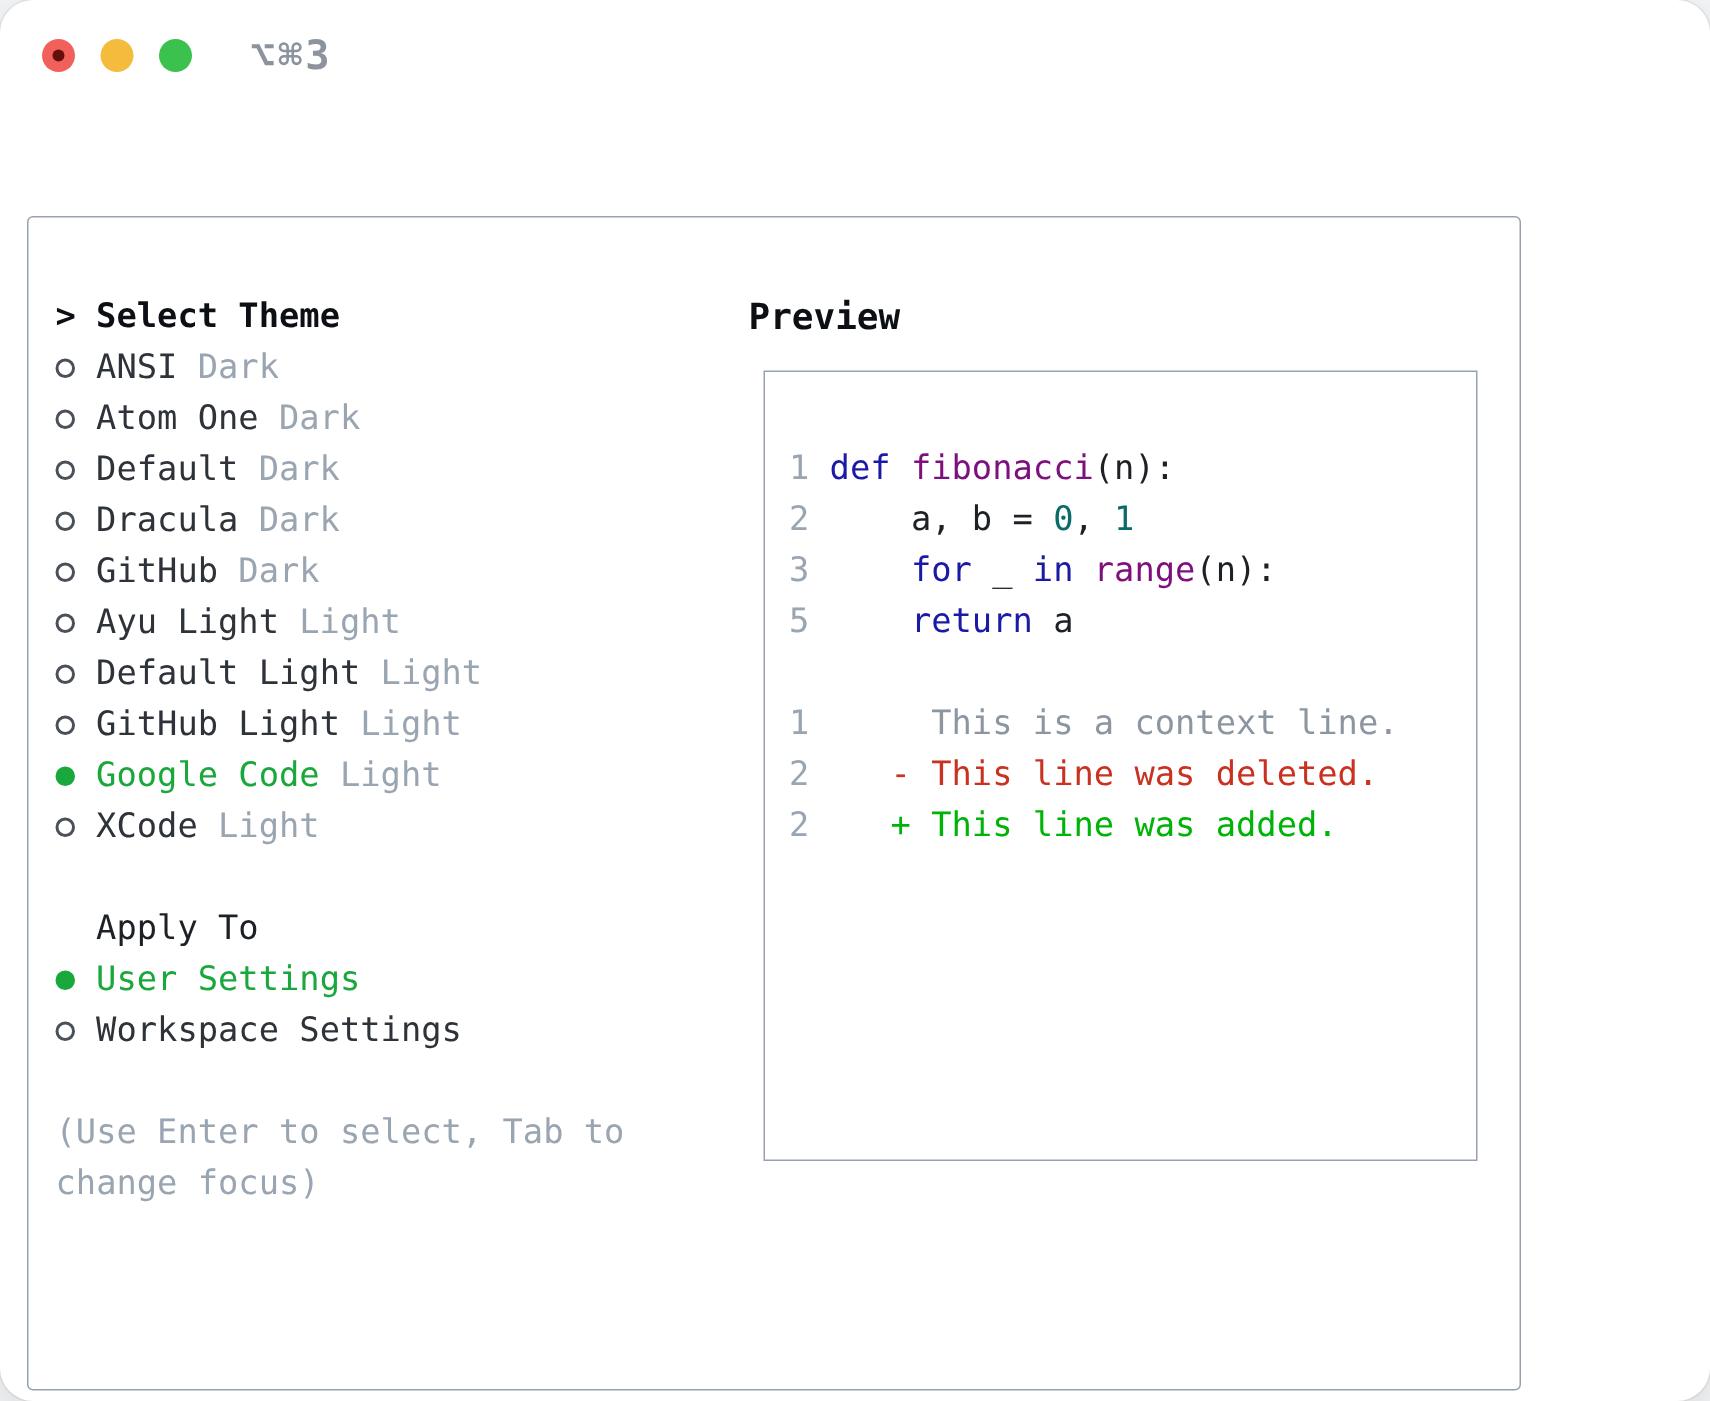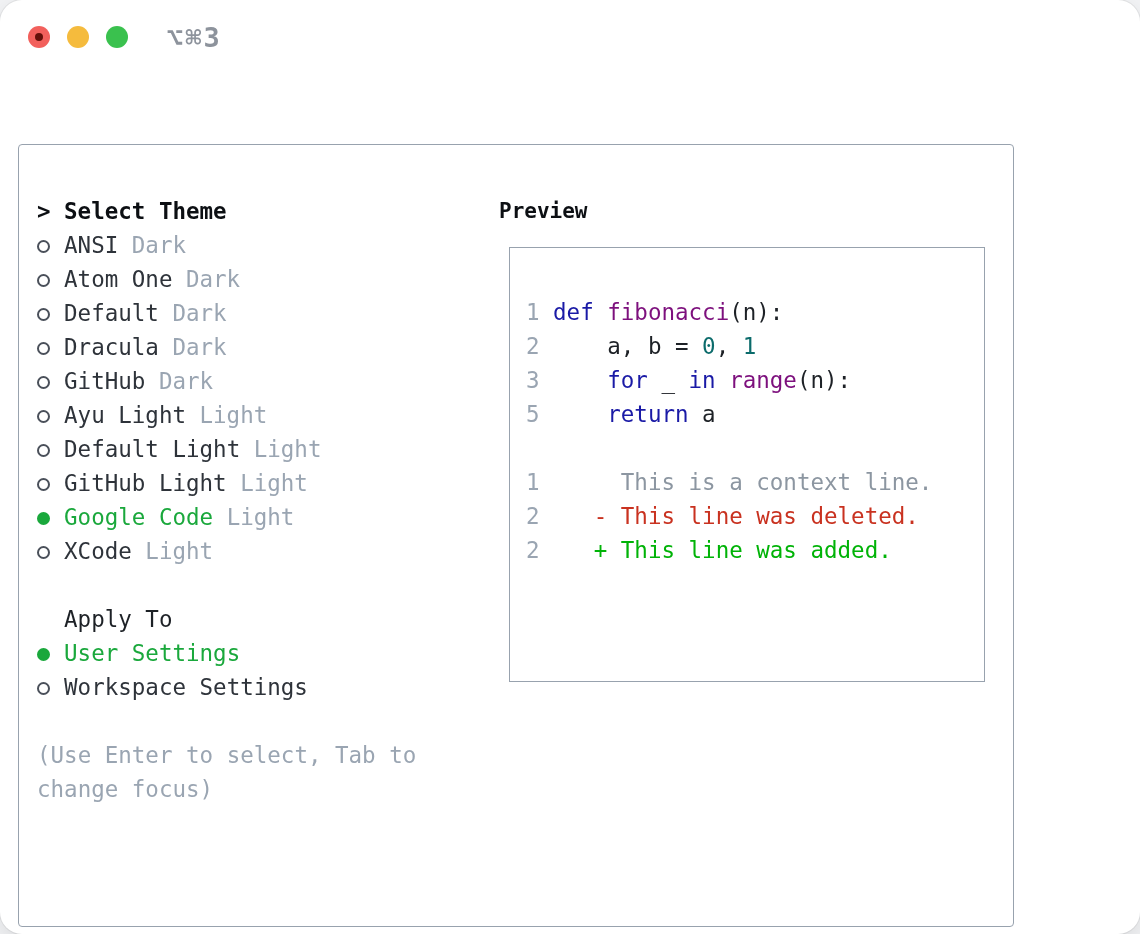--- a/index.html
+++ b/index.html
@@ -24,22 +24,22 @@
   .dot.filled{background:var(--green);border-color:var(--green);}
   .prompt{font-weight:bold;color:#0c0f13;}
   .hdr{font-weight:bold;color:#0c0f13;}
   .name{color:#2e333a;}
   .name.selected{color:var(--green);}
   .tag{color:var(--muted);margin-left:1ch;}
   .spacer{height:34px;}
   .left-col{position:absolute;left:18px;top:49px;}
   .help{color:var(--muted);}
   
-  .preview-label{position:absolute;left:480px;top:49px;line-height:34px;font-size:21px;font-weight:bold;color:#0c0f13;}
-  .preview-box{position:absolute;left:490px;top:102px;width:476px;height:435px;box-sizing:border-box;
+  .preview-label{position:absolute;left:480px;top:49px;line-height:34px;font-size:24px;font-weight:bold;color:#0c0f13;}
+  .preview-box{position:absolute;left:490px;top:102px;width:476px;height:527px;box-sizing:border-box;
                border:1.5px solid var(--border);background:#fff;padding:47px 0 16px 16px;}
   .pline{white-space:pre;line-height:34px;font-size:22.5px;min-height:34px;}
   .ln{display:inline-block;width:2ch;color:var(--num);}
   .tk-kw{color:var(--kw);}
   .tk-fn{color:var(--fn);}
   .tk-lit{color:var(--lit);}
   .tk-pl{color:var(--plain);}
   .tk-ctx{color:var(--ctx);}
   .tk-del{color:var(--del);}
   .tk-add{color:var(--add);}

